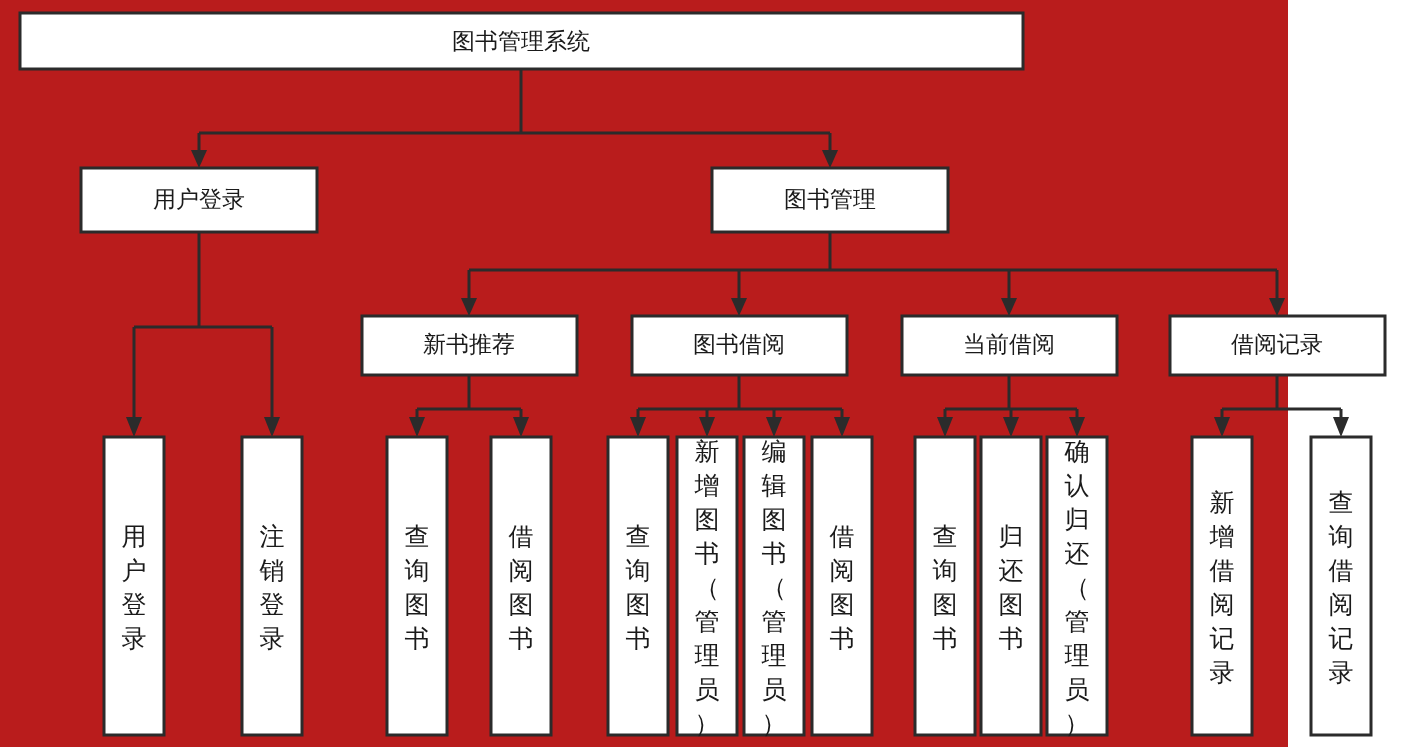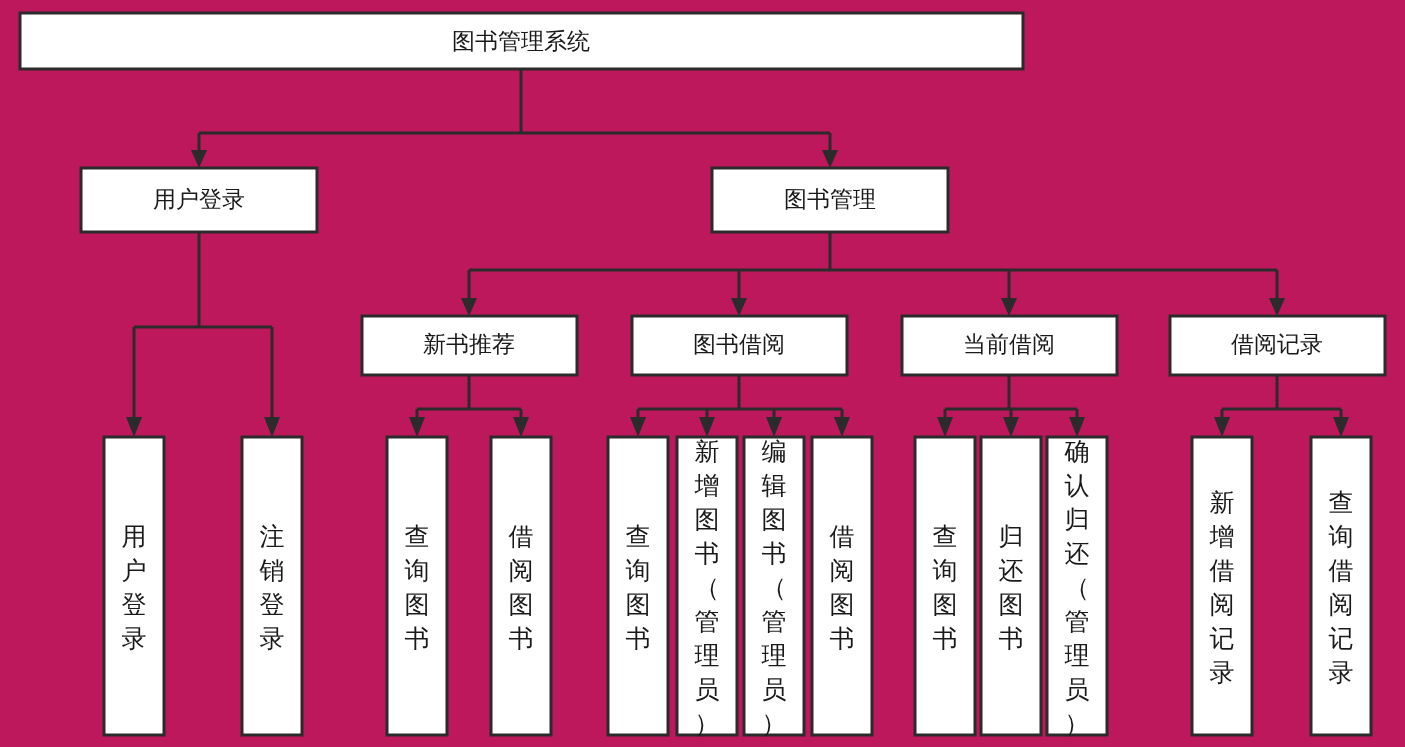--- a/index.html
+++ b/index.html
@@ -8,23 +8,23 @@
     background: #ffffff;
   }
   body {
     width: 1405px;
     height: 747px;
     font-family: "Liberation Sans", "DejaVu Sans", sans-serif;
     overflow: hidden;
   }
   #diagram-root {
     position: relative;
-    width: 1405px;
+    width: 1288px;
     height: 747px;
-    background: #be185d;
+    background: #b91c1c;
   }
   svg.flow {
     position: absolute;
     left: 0;
     top: 0;
     width: 1405px;
     height: 747px;
   }
   .node-rect {
     fill: #ffffff;

